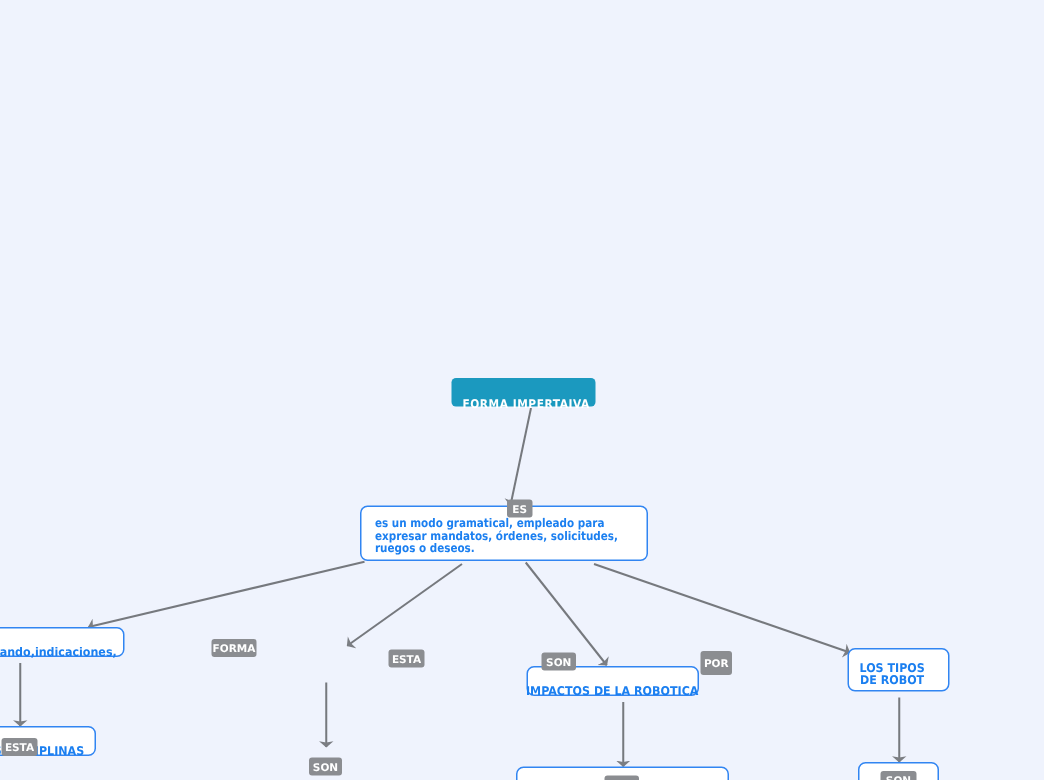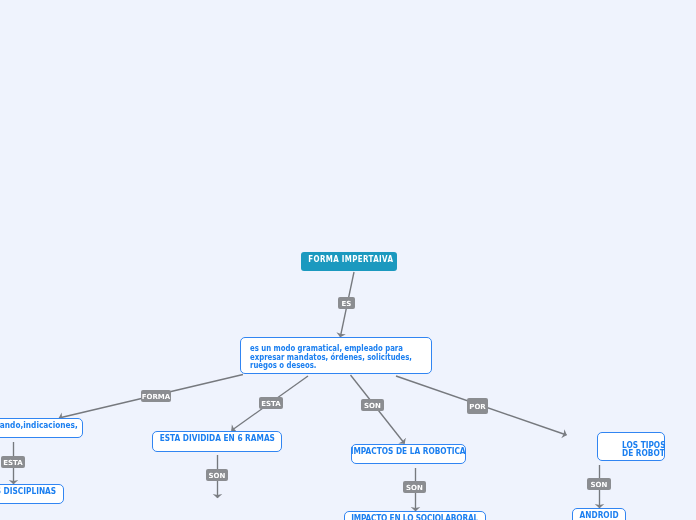--- a/index.html
+++ b/index.html
@@ -1,35 +1,35 @@
 <!DOCTYPE html>
 <html><head>
 <meta charset="utf-8">
 <style>
   html,body{margin:0;padding:0;}
   body{width:696px;height:520px;overflow:hidden;background:#eff3fd;
        font-family:"DejaVu Sans",sans-serif;
        -webkit-font-smoothing:antialiased;}
   #canvas{position:relative;width:696px;height:520px;}
   svg.edges{position:absolute;left:0;top:0;width:696px;height:520px;overflow:visible;}
-  .node{position:absolute;box-sizing:border-box;display:flex;align-items:flex-start;justify-content:center;
+  .node{position:absolute;box-sizing:border-box;display:flex;align-items:flex-end;justify-content:center;
         text-align:center;white-space:pre;}
   .node-root{background:#1b99bf;color:#ffffff;font-weight:bold;font-size:8px;letter-spacing:0.42px;border-radius:3px;}
   .node-root > span{display:inline-block;transform:scaleX(0.885) translateY(2.8px) translateX(2px);}
   .node-box{background:#ffffff;border:1.5px solid #3185f2;color:#1b7ff0;font-weight:bold;font-size:8px;
             letter-spacing:0px;border-radius:5px;}
   .node-box > span{display:inline-block;transform:scaleX(0.925) translateY(2.2px);}
   .node-box.rtrim > span{transform-origin:100% 50%;}
   .node-box.ltrim > span{transform-origin:0% 50%;}
   .node-desc{background:#ffffff;border:1.5px solid #3185f2;border-radius:5px;overflow:hidden;}
   .node-desc .txt{display:block;color:#1b7ff0;font-weight:bold;font-size:8px;line-height:8.7px;
              white-space:pre;transform:scaleX(0.866);transform-origin:0 0;letter-spacing:0px;text-align:left;}
   .label{position:absolute;background:#8b8d91;color:#ffffff;border-radius:2px;font-size:7px;font-weight:bold;
          display:flex;align-items:center;justify-content:center;letter-spacing:0px;white-space:pre;
-         font-family:"DejaVu Sans",sans-serif;}
+         font-family:"DejaVu Sans",sans-serif;margin-top:36px;}
   .label > span{display:inline-block;transform:translateY(0.9px);}
 </style>
 </head>
 <body>
 
 <div id="canvas">
 
   <svg class="edges" viewBox="0 0 696 520">
     <defs>
       <marker id="ah" markerWidth="12" markerHeight="12" refX="3.9" refY="5" orient="auto" markerUnits="userSpaceOnUse">
@@ -60,34 +60,31 @@
   </div>
 
   <div class="node node-box rtrim" style="left:-130px;top:418px;width:213px;height:20px;justify-content:flex-end;padding-right:4px;">
     <span>sirve para dar un mando,indicaciones,</span>
   </div>
 
   <div class="node node-box rtrim" style="left:-94px;top:484px;width:158px;height:20px;justify-content:flex-end;padding-right:7px;">
     <span>DIVIDIDA EN 6 DISCIPLINAS</span>
   </div>
 
-  <div class="node node-box" style="left:152px;top:431px;width:130px;height:21px;">
-    <span>ESTA DIVIDIDA EN 6 RAMAS</span>
-  </div>
 
 
   <div class="node node-box" style="left:351px;top:444px;width:115px;height:20px;">
     <span>IMPACTOS DE LA ROBOTICA</span>
   </div>
 
   <div class="node node-box" style="left:344px;top:511px;width:142px;height:20px;letter-spacing:-0.2px;">
     <span>IMPACTO EN LO SOCIOLABORAL</span>
   </div>
 
-  <div class="node node-box ltrim" style="left:565px;top:432px;width:68px;height:29px;text-align:left;justify-content:flex-start;align-items:flex-start;padding-left:24px;padding-top:7.4px;line-height:8px;margin-left:32px;">
+  <div class="node node-box ltrim" style="left:565px;top:432px;width:68px;height:29px;text-align:center;justify-content:flex-start;align-items:flex-start;padding-left:7px;padding-top:7.4px;line-height:8px;">
     <span>LOS TIPOS
 DE ROBOT</span>
   </div>
 
   <div class="node node-box" style="left:572px;top:508px;width:54px;height:20px;">
     <span>ANDROID</span>
   </div>
 
   <div class="label" style="left:338px;top:297px;width:17px;height:12px;">
     <span>ES</span>

